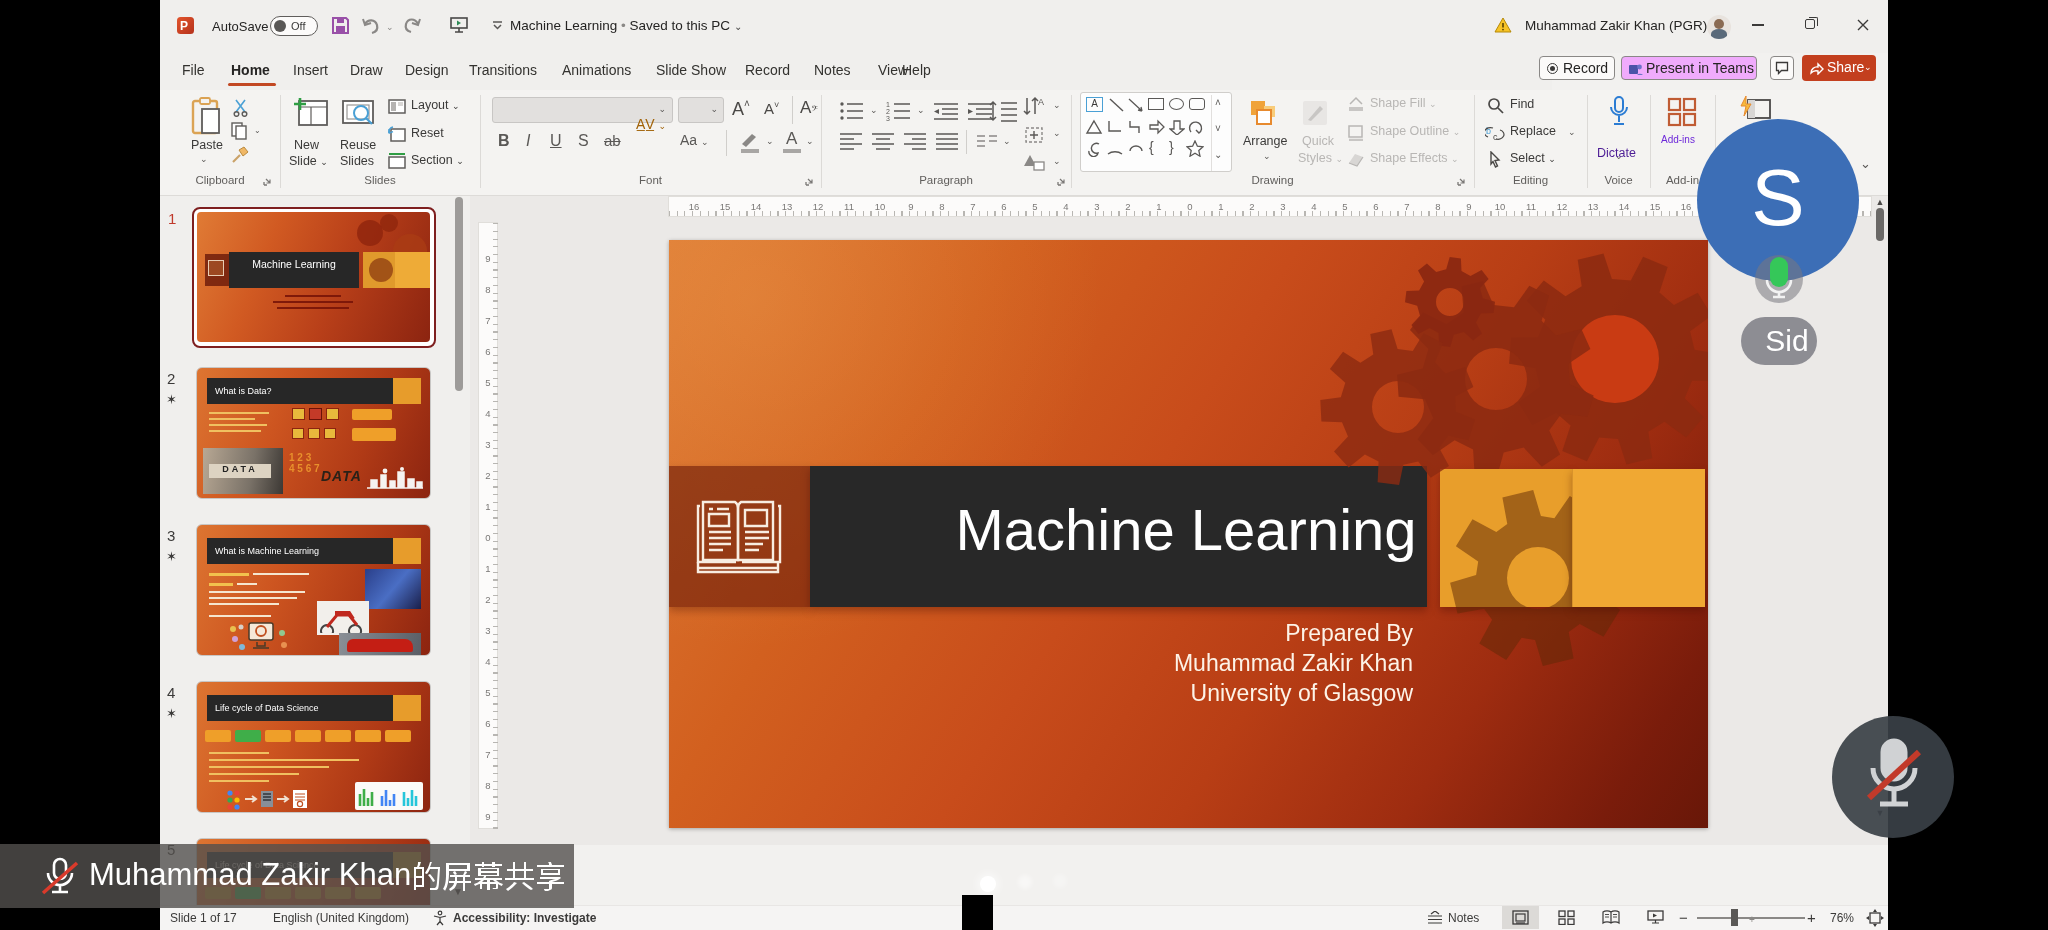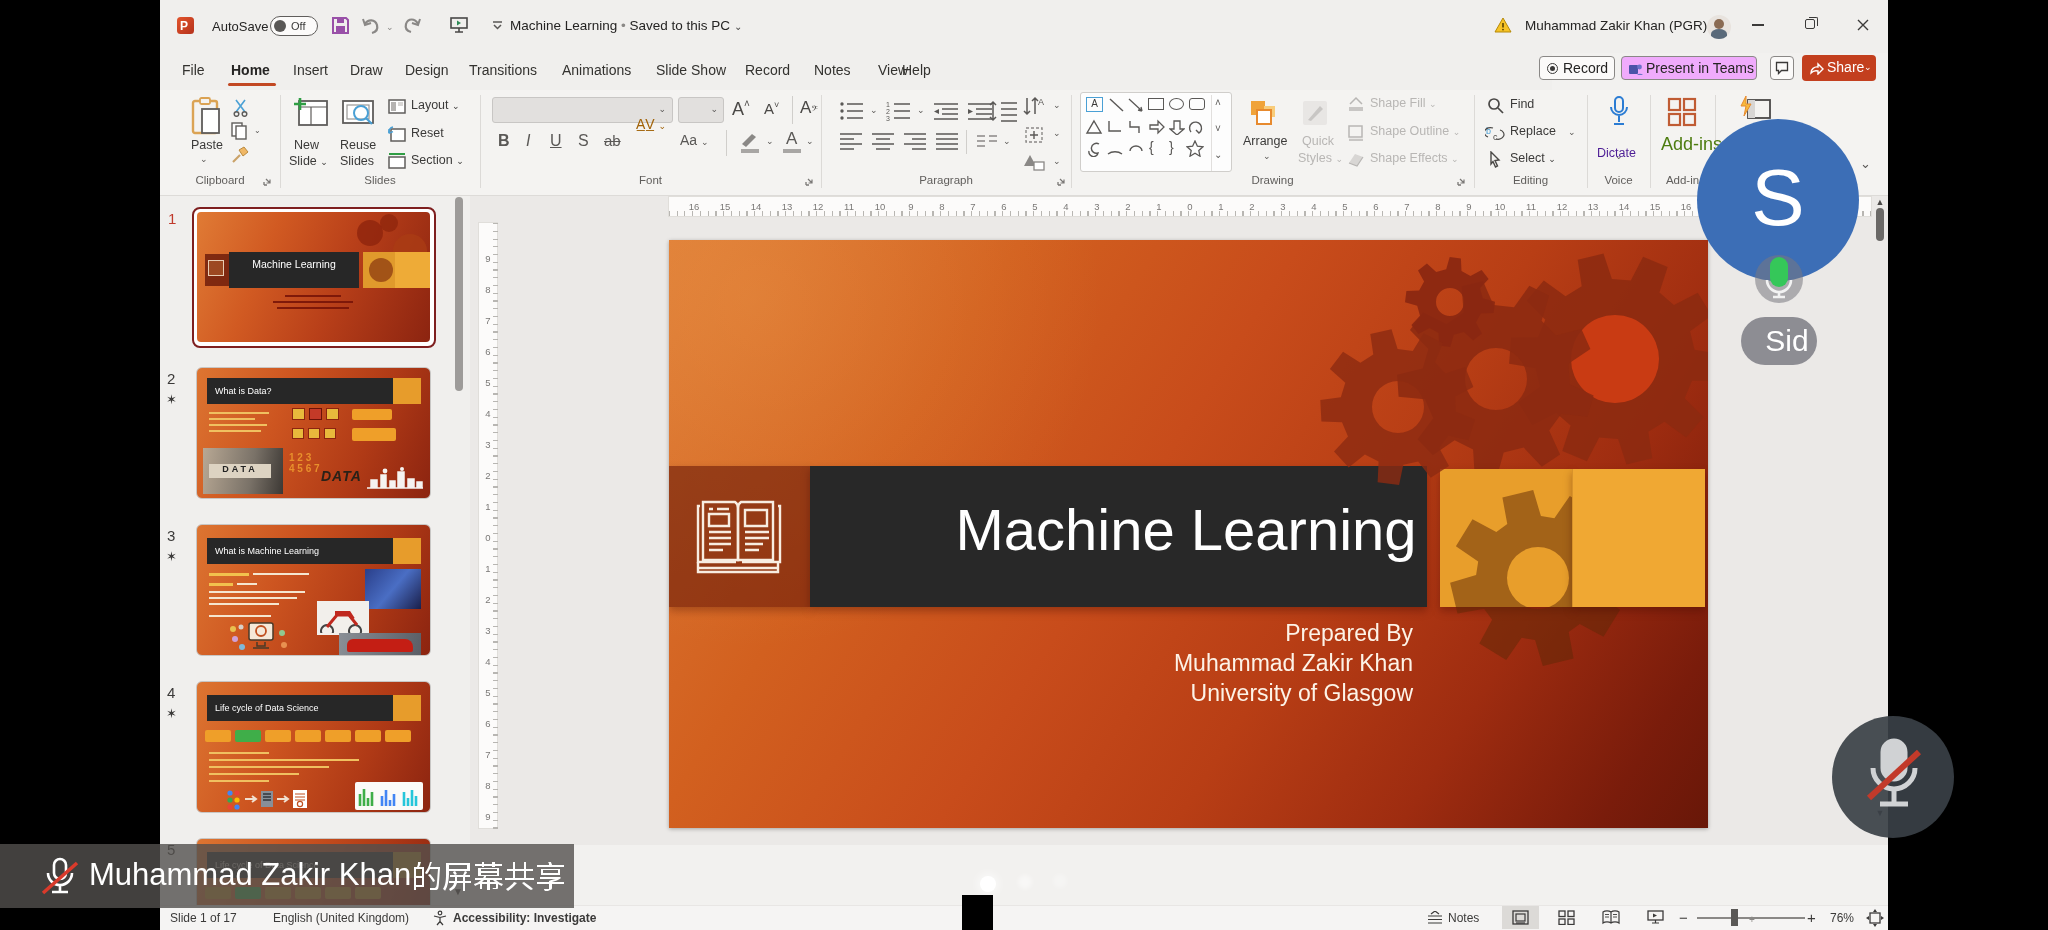--- a/index.html
+++ b/index.html
@@ -401,21 +401,21 @@
         </svg>
       <div class="abs" style="left:1437px;top:56px;font-size:12.5px;color:#4c1d95;">Dictate</div>
       <div class="abs" style="left:1455px;top:61px;font-size:9px;color:#5a5856;">⌄</div>
 
       <svg class="ic" style="left:1506px;top:6px" width="32" height="32" viewBox="0 0 32 32">
           <rect x="3" y="3" width="11" height="11" fill="none" stroke="#c05c34" stroke-width="2.2"></rect>
           <rect x="18" y="3" width="11" height="11" fill="none" stroke="#c05c34" stroke-width="2.2"></rect>
           <rect x="3" y="18" width="11" height="11" fill="none" stroke="#c05c34" stroke-width="2.2"></rect>
           <rect x="18" y="18" width="11" height="11" fill="none" stroke="#c05c34" stroke-width="2.2"></rect>
         </svg>
-      <div class="abs" style="left:1501px;top:44px;font-size:18px;color:#4d7c0f;">Add-ins</div>
+      <div class="abs" style="left:1501px;top:44px;font-size:10px;color:#6d28d9;">Add-ins</div>
 
       <svg class="ic" style="left:1578px;top:4px" width="34" height="32" viewBox="0 0 34 32">
           <rect x="10" y="6" width="22" height="18" fill="none" stroke="#4a4846" stroke-width="1.8"></rect>
           <rect x="10" y="6" width="7" height="18" fill="#d8d6d4"></rect>
           <path d="M8 2 L3 12 h5 l-2 10 7 -12 h-5 z" fill="#f6b93d" stroke="#e78a2e" stroke-width="1"></path>
         </svg>
 
       <div class="abs" style="left:1700px;top:66px;font-size:13px;color:#5a5856;">⌄</div>
     </div>
 

